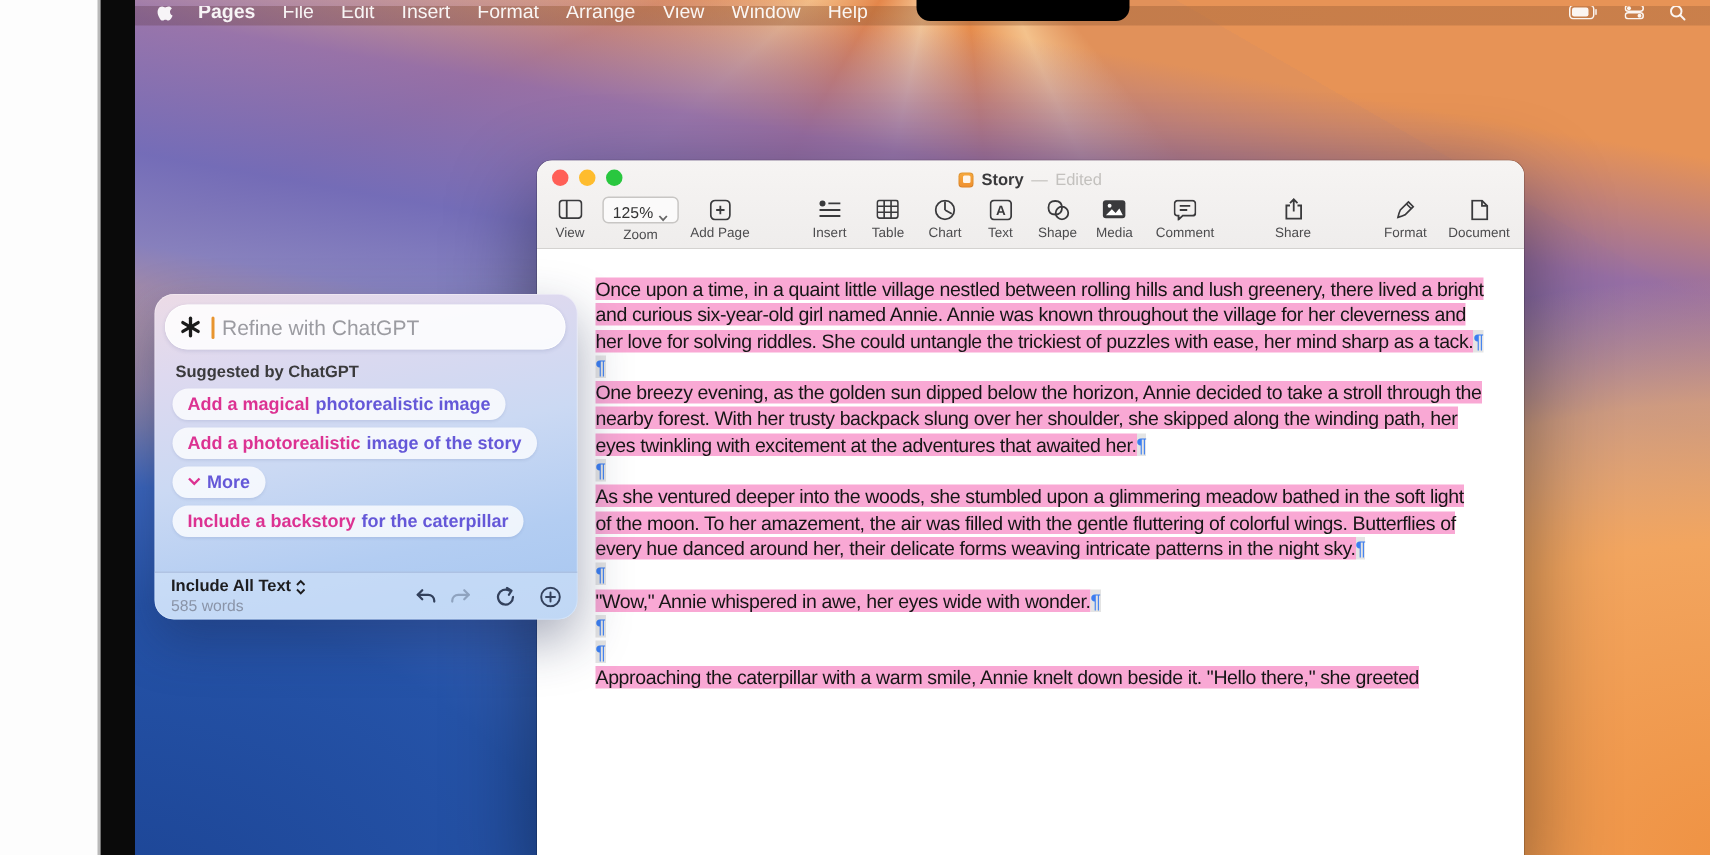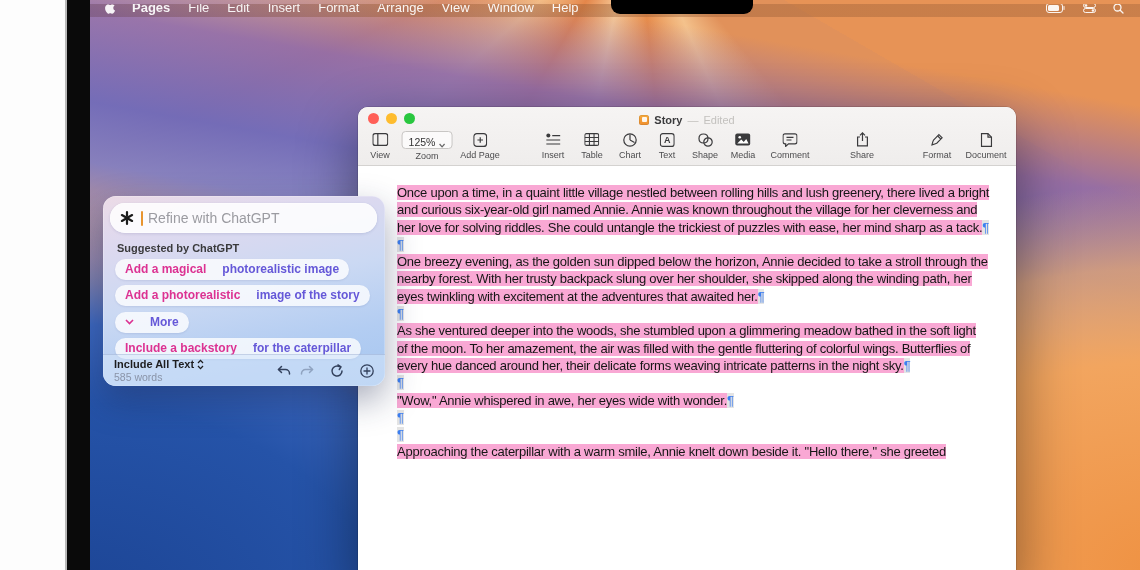--- a/index.html
+++ b/index.html
@@ -61,37 +61,37 @@
   .zoom-btn{display:flex;align-items:flex-end;gap:3px;height:16px;padding:0 6px;border:1px solid #c8c6c4;border-radius:4px;background:#fbfafa;font-size:10.5px;color:#333;}
   .win-content{position:absolute;top:59px;left:0;right:0;bottom:0;background:#fff;overflow:hidden;padding:18px 0 0 39px;}
   .doc-heading{font-size:22.5px;font-weight:700;letter-spacing:-0.4px;color:#000;margin:0 0 13px 0;}
   .doc-text{width:592px;font-size:13px;line-height:17.3px;letter-spacing:-0.25px;color:#161616;}
   .doc-text p{margin:0;}
   .hl{background:#f9a8d4;}
   .pil{color:#3c7ef0;background:#e4e4e4;}
 
   
   .panel{
-    position:absolute;left:13px;top:196px;width:282px;height:190px;z-index:20;
+    position:absolute;left:13px;top:196px;width:282px;height:217px;z-index:20;
     border-radius:13px;overflow:hidden;
     background:linear-gradient(168deg,#ecdbe6 0%,#ded9ef 20%,#cbd9f3 48%,#b3cdf2 75%,#a6c6f0 100%);
     box-shadow:0 14px 34px rgba(30,40,80,0.38), 0 0 0 0.5px rgba(255,255,255,0.45) inset;
   }
   .gpt-input{
     margin:7px 8px 0 7px;height:30px;border-radius:15px;
     background:rgba(255,255,255,0.86);
     box-shadow:0 1px 3px rgba(50,60,120,0.15), inset 0 0 0 0.5px rgba(255,255,255,0.9);
     display:flex;align-items:center;padding:0 9px;gap:3px;
   }
   .caret{width:2px;height:15px;background:#e8942e;border-radius:1px;margin-left:3px;}
   .placeholder{font-size:14px;color:#9b9ba1;margin-left:2px;}
   .suggested{margin:9px 0 0 14px;font-size:11px;font-weight:700;color:#3a3a3c;}
   .pill-row{margin:5px 0 0 12px;}
   .pill{
-    display:inline-flex;align-items:center;gap:16px;
+    display:inline-flex;align-items:center;gap:4px;
     background:rgba(255,255,255,0.78);border-radius:12.5px;padding:3px 10px 4px;
     font-size:12px;font-weight:700;box-shadow:0 1px 2px rgba(60,70,130,0.12);
     white-space:nowrap;
     text-align:center;
   }
   .p-pink{color:#dc3292;}
   .p-purple{color:#6558d8;}
   .panel-footer{
     position:absolute;bottom:0;left:0;right:0;height:31px;
     background:rgba(214,230,250,0.55);border-top:1px solid rgba(90,110,160,0.22);

